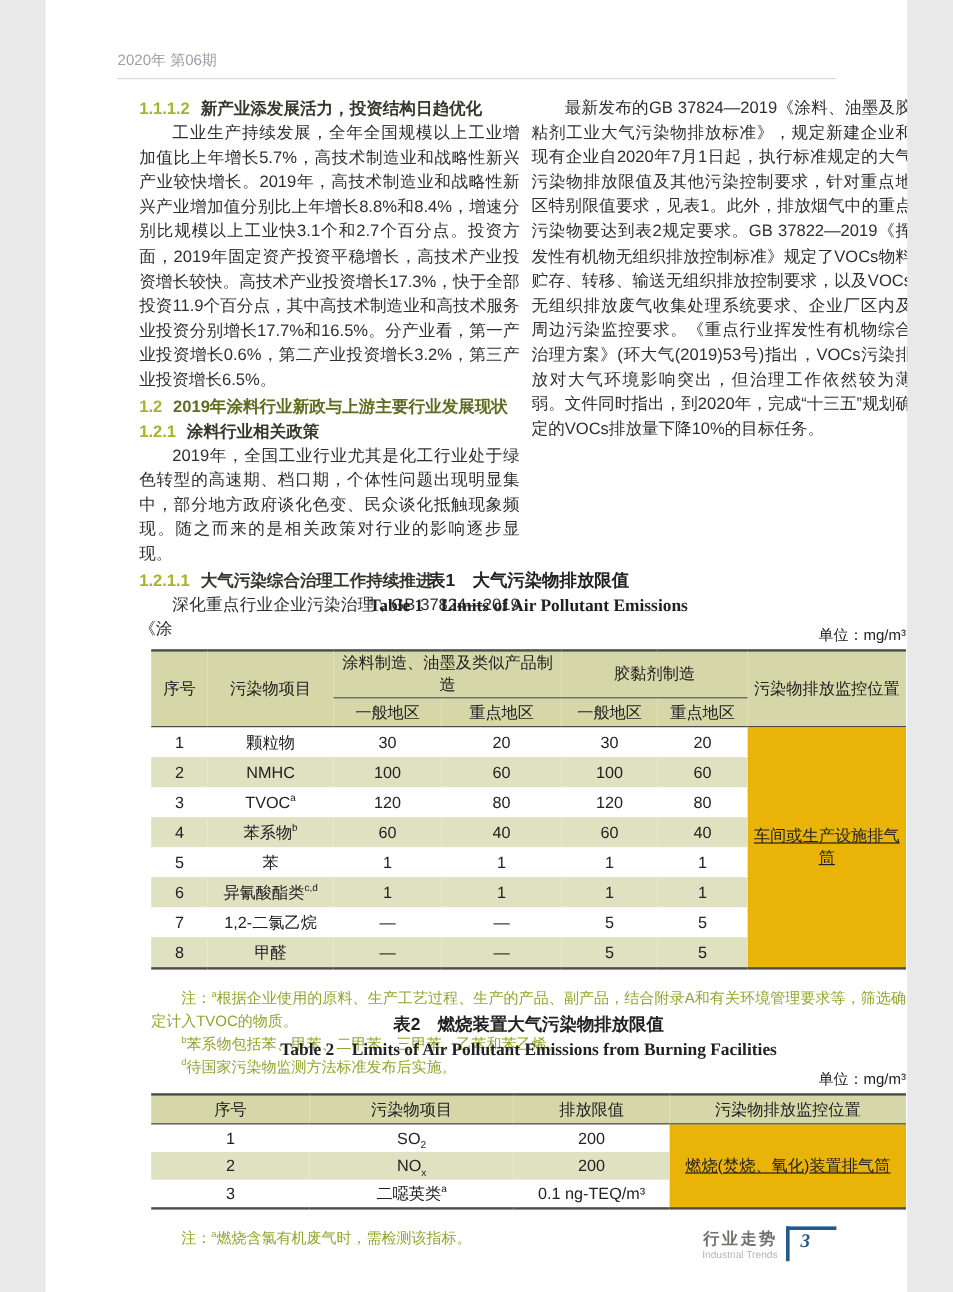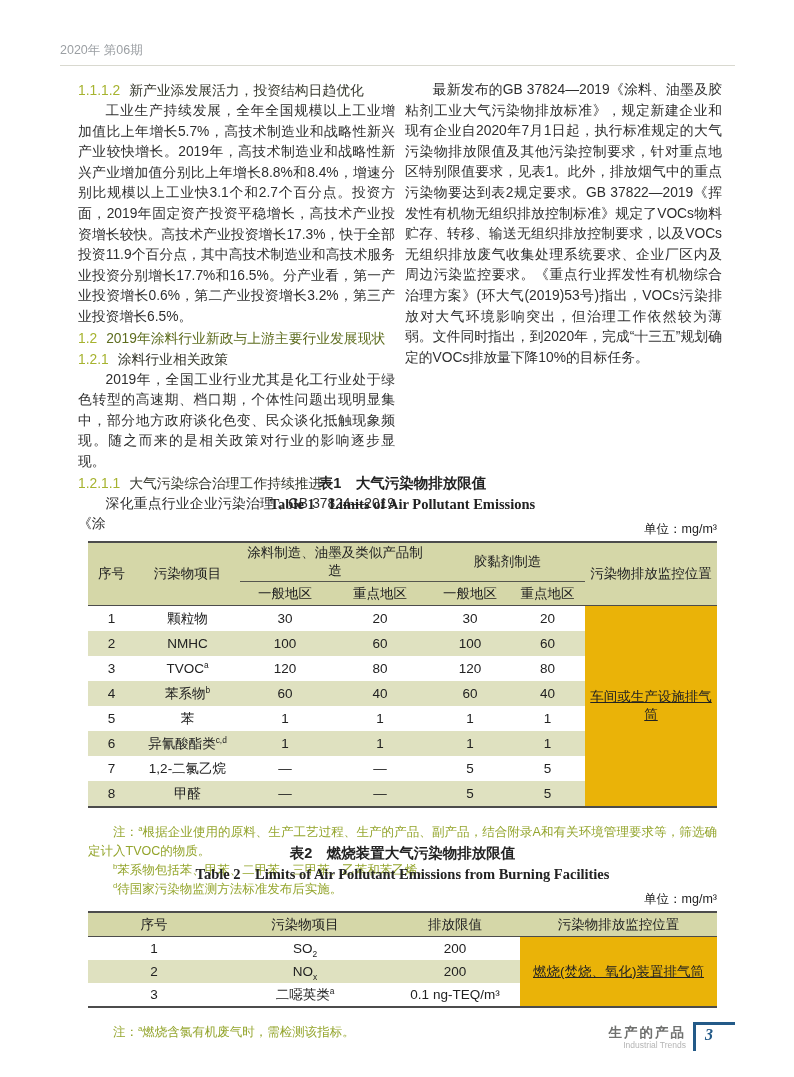--- a/index.html
+++ b/index.html
@@ -1,38 +1,38 @@
 <!DOCTYPE html>
 <html><head>
 <meta charset="utf-8">
 <style>
   html,body{margin:0;padding:0;background:#e9e9e9;}
   .page{
-    width:794px;height:1077px;background:#ffffff;position:relative;
+    width:718px;height:1077px;background:#ffffff;position:relative;
     margin:0 auto;overflow:hidden;
     font-family:"Liberation Sans","DejaVu Sans",sans-serif;
     color:#2f2f2f;
   }
   
   .pg-header{
     position:absolute;top:42px;left:60px;right:59px;
     display:flex;justify-content:space-between;align-items:flex-end;
     font-size:12.5px;color:#9b9fa3;
     padding-bottom:6px;border-bottom:1px solid #d9d9d0;
   }
   
   .columns{
     position:absolute;top:80px;left:78px;width:644px;
     display:flex;gap:10px;
     font-size:13.8px;line-height:20.6px;text-align:justify;
   }
   .col{width:317px;}
   .col p{margin:0;}
   p.indent{text-indent:2em;}
-  .hline{margin:0;line-height:21px;font-weight:normal;}
+  .hline{margin:0;line-height:21px;font-weight:bold;}
   .hnum{color:#a6b32f;margin-right:9px;}
   .h2 .htext{color:#5d6c1e;}
   .h3 .htext,.h4 .htext{color:#35372c;}
   
   .tblock{position:absolute;left:88px;width:629px;}
   .t1{top:474px;}
   .t2{top:844px;}
   .t-title-cn{text-align:center;font-size:14.5px;font-weight:bold;color:#222;margin:0;}
   .t-title-en{
     text-align:center;font-size:14.5px;font-weight:bold;color:#222;margin:2px 0 0 0;
@@ -248,19 +248,19 @@
           </tr>
         </tbody>
     </table>
     <div class="notes">
       <div class="note"><span>注：</span><sup>a</sup><span>燃烧含氯有机废气时，需检测该指标。</span></div>
     </div>
   </div>
 
   <div class="pg-footer">
     <div class="footer-labels">
-      <div class="footer-cn">生产的产品</div>
+      <div class="footer-cn">行业走势</div>
       <div class="footer-en">Industrial Trends</div>
     </div>
     <div class="page-box">3</div>
   </div>
 
 </div>
 
 </body></html>

